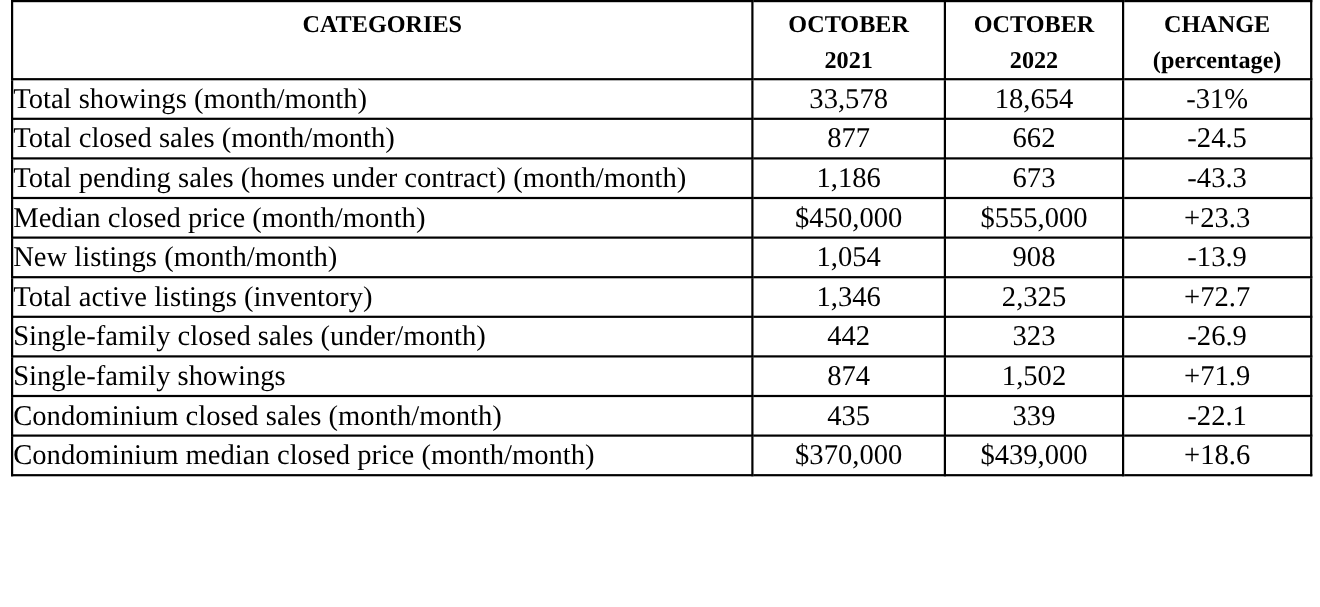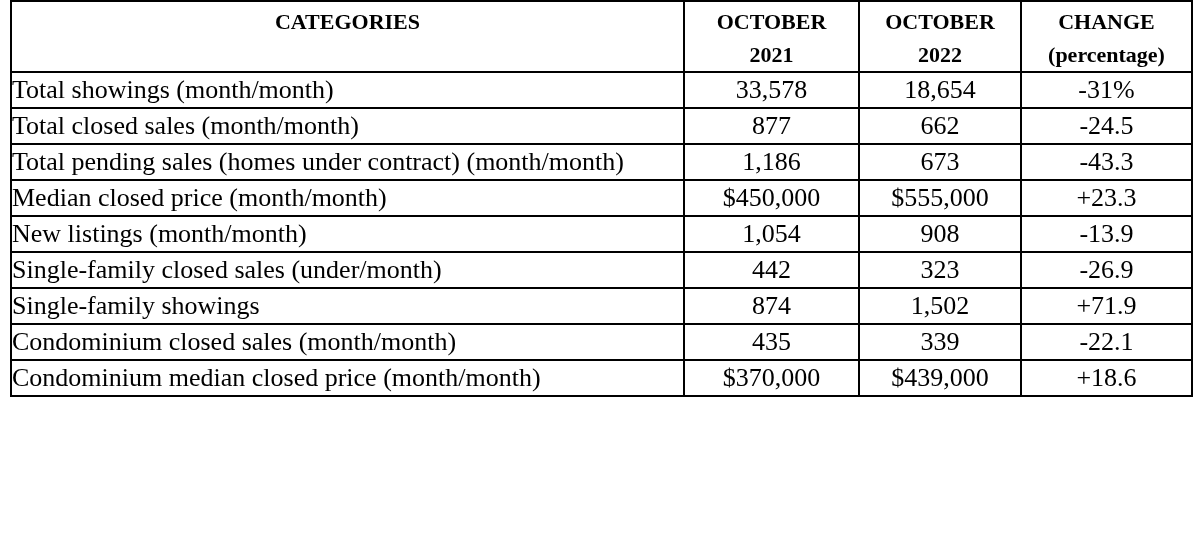--- a/index.html
+++ b/index.html
@@ -97,20 +97,26 @@
         <td class="td-num">$555,000</td>
         <td class="td-num">+23.3</td>
       </tr>
       <tr>
         <td class="td-cat">New listings (month/month)</td>
         <td class="td-num">1,054</td>
         <td class="td-num">908</td>
         <td class="td-num">-13.9</td>
       </tr>
       <tr>
+        <td class="td-cat">Total active listings (inventory)</td>
+        <td class="td-num">1,346</td>
+        <td class="td-num">2,325</td>
+        <td class="td-num">+72.7</td>
+      </tr>
+      <tr>
         <td class="td-cat">Single-family closed sales (under/month)</td>
         <td class="td-num">442</td>
         <td class="td-num">323</td>
         <td class="td-num">-26.9</td>
       </tr>
       <tr>
         <td class="td-cat">Single-family showings</td>
         <td class="td-num">874</td>
         <td class="td-num">1,502</td>
         <td class="td-num">+71.9</td>

